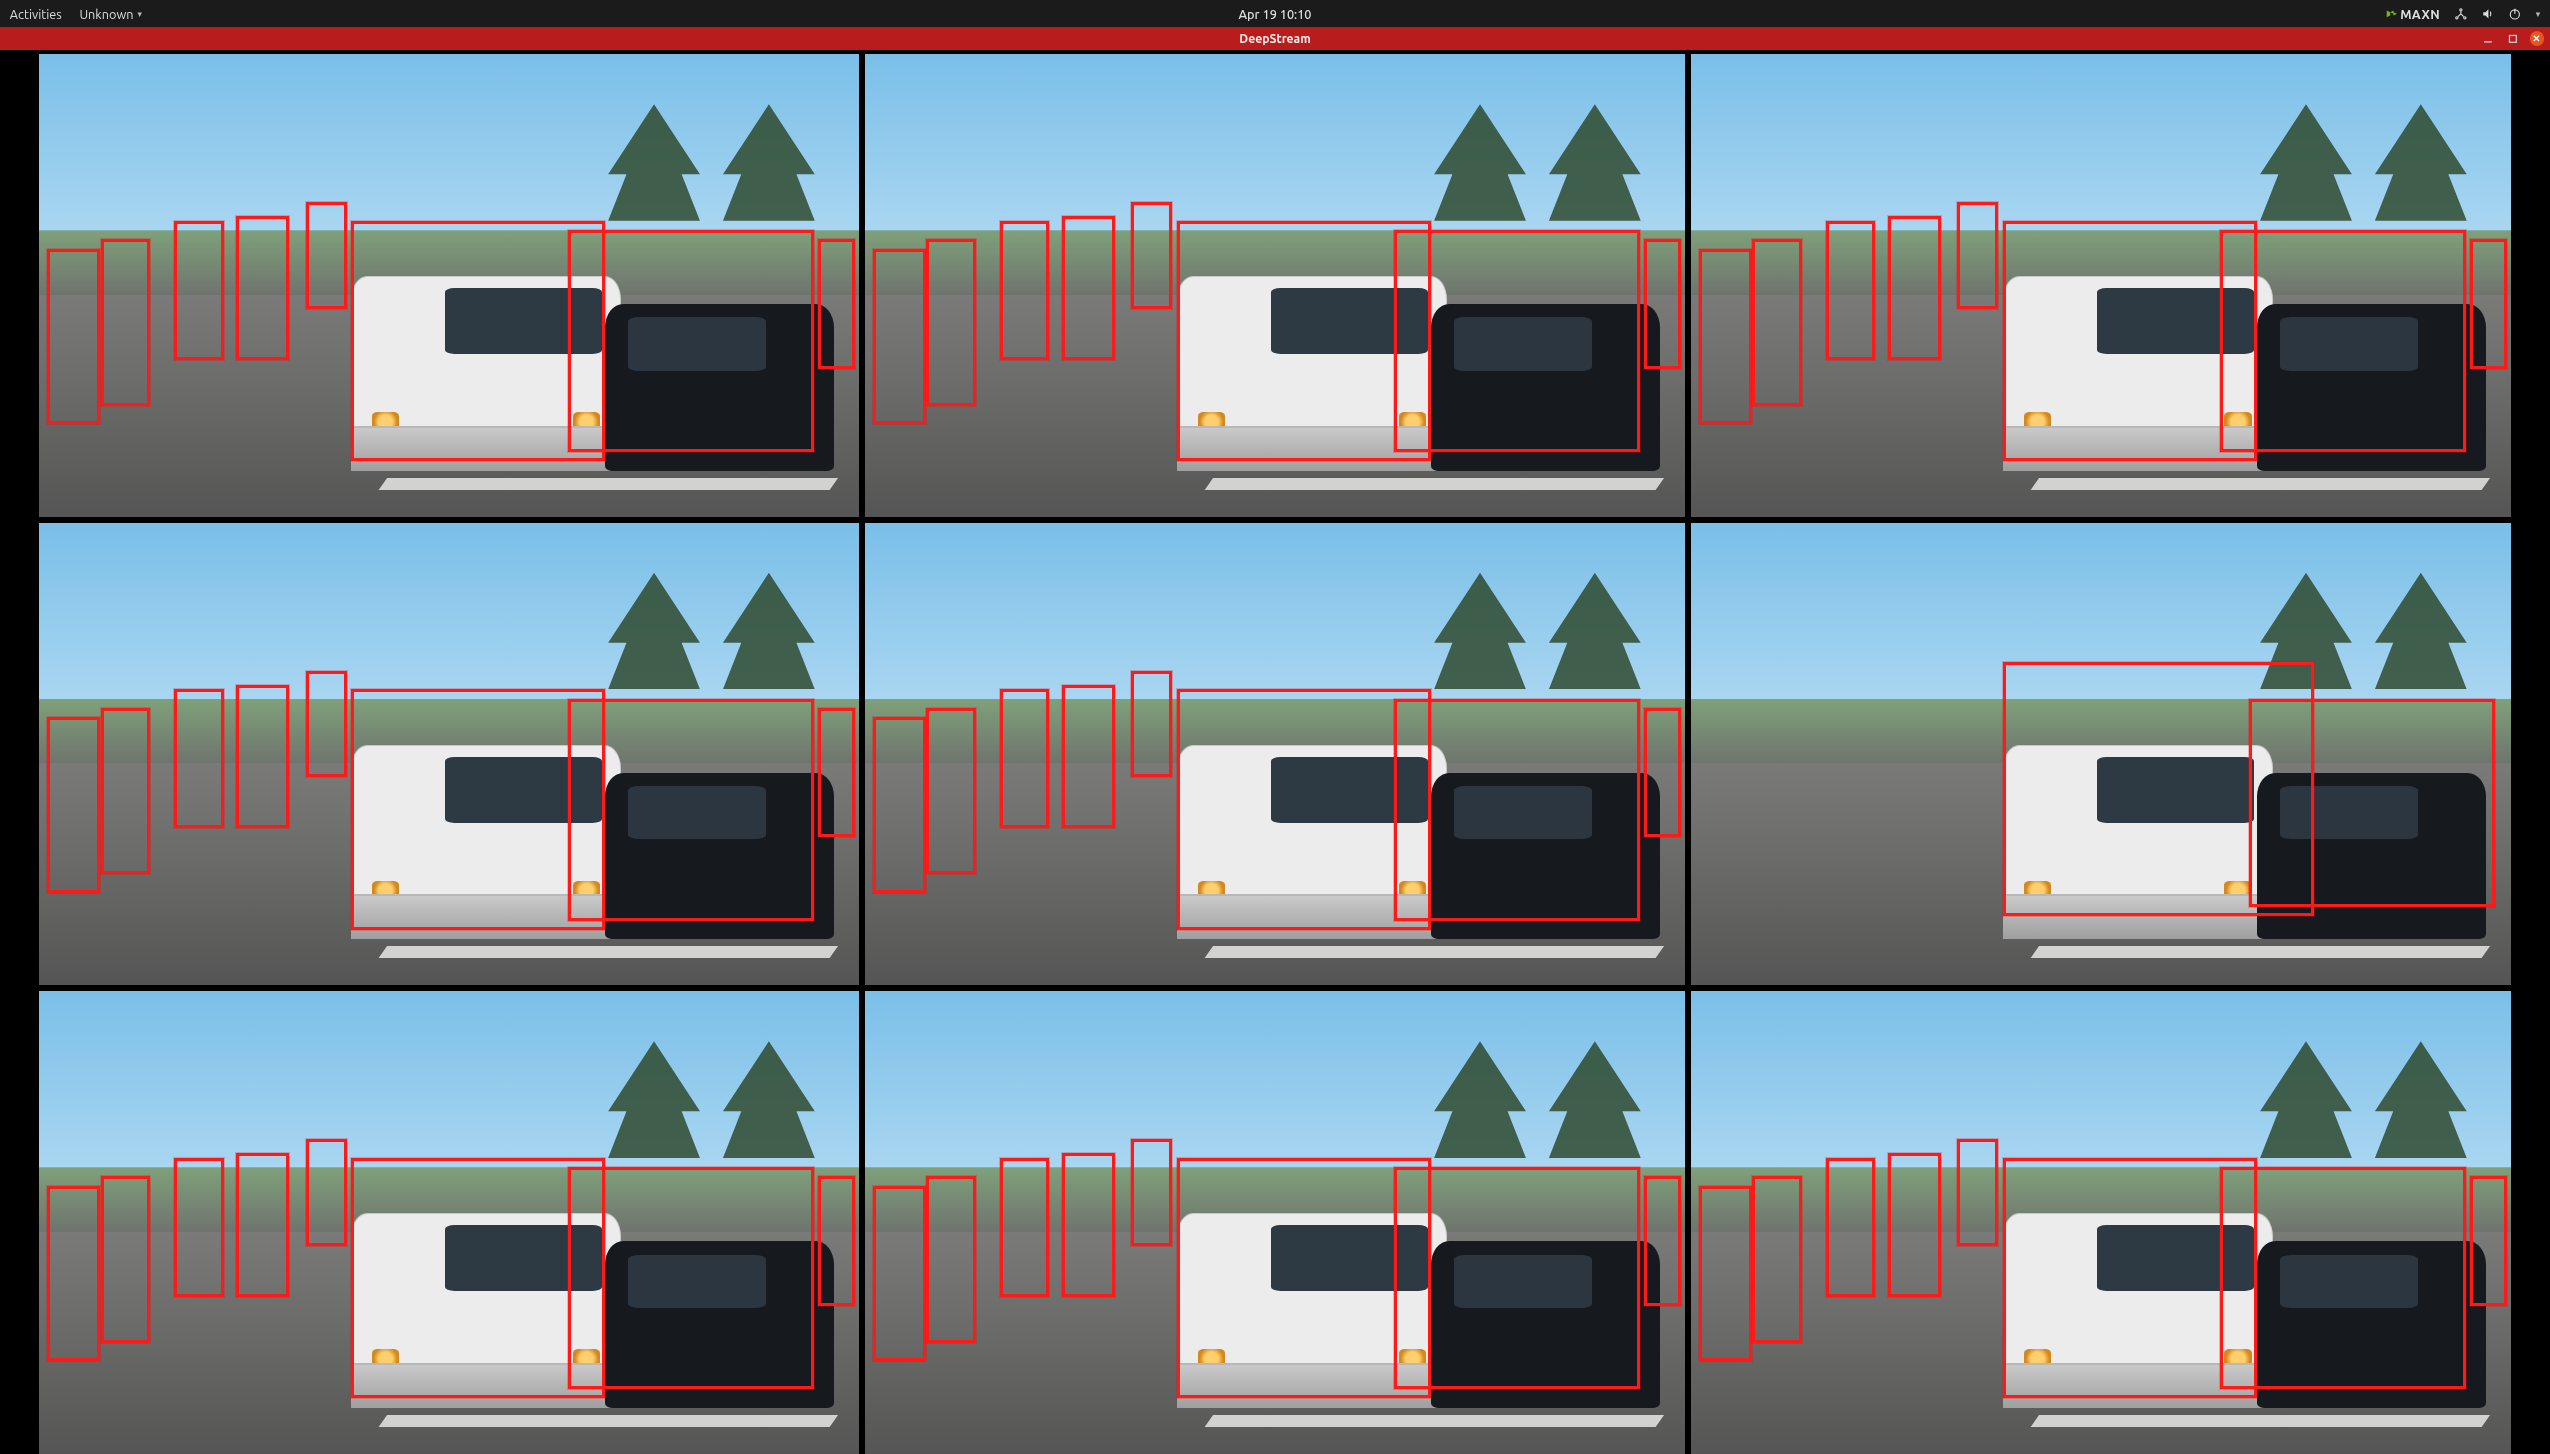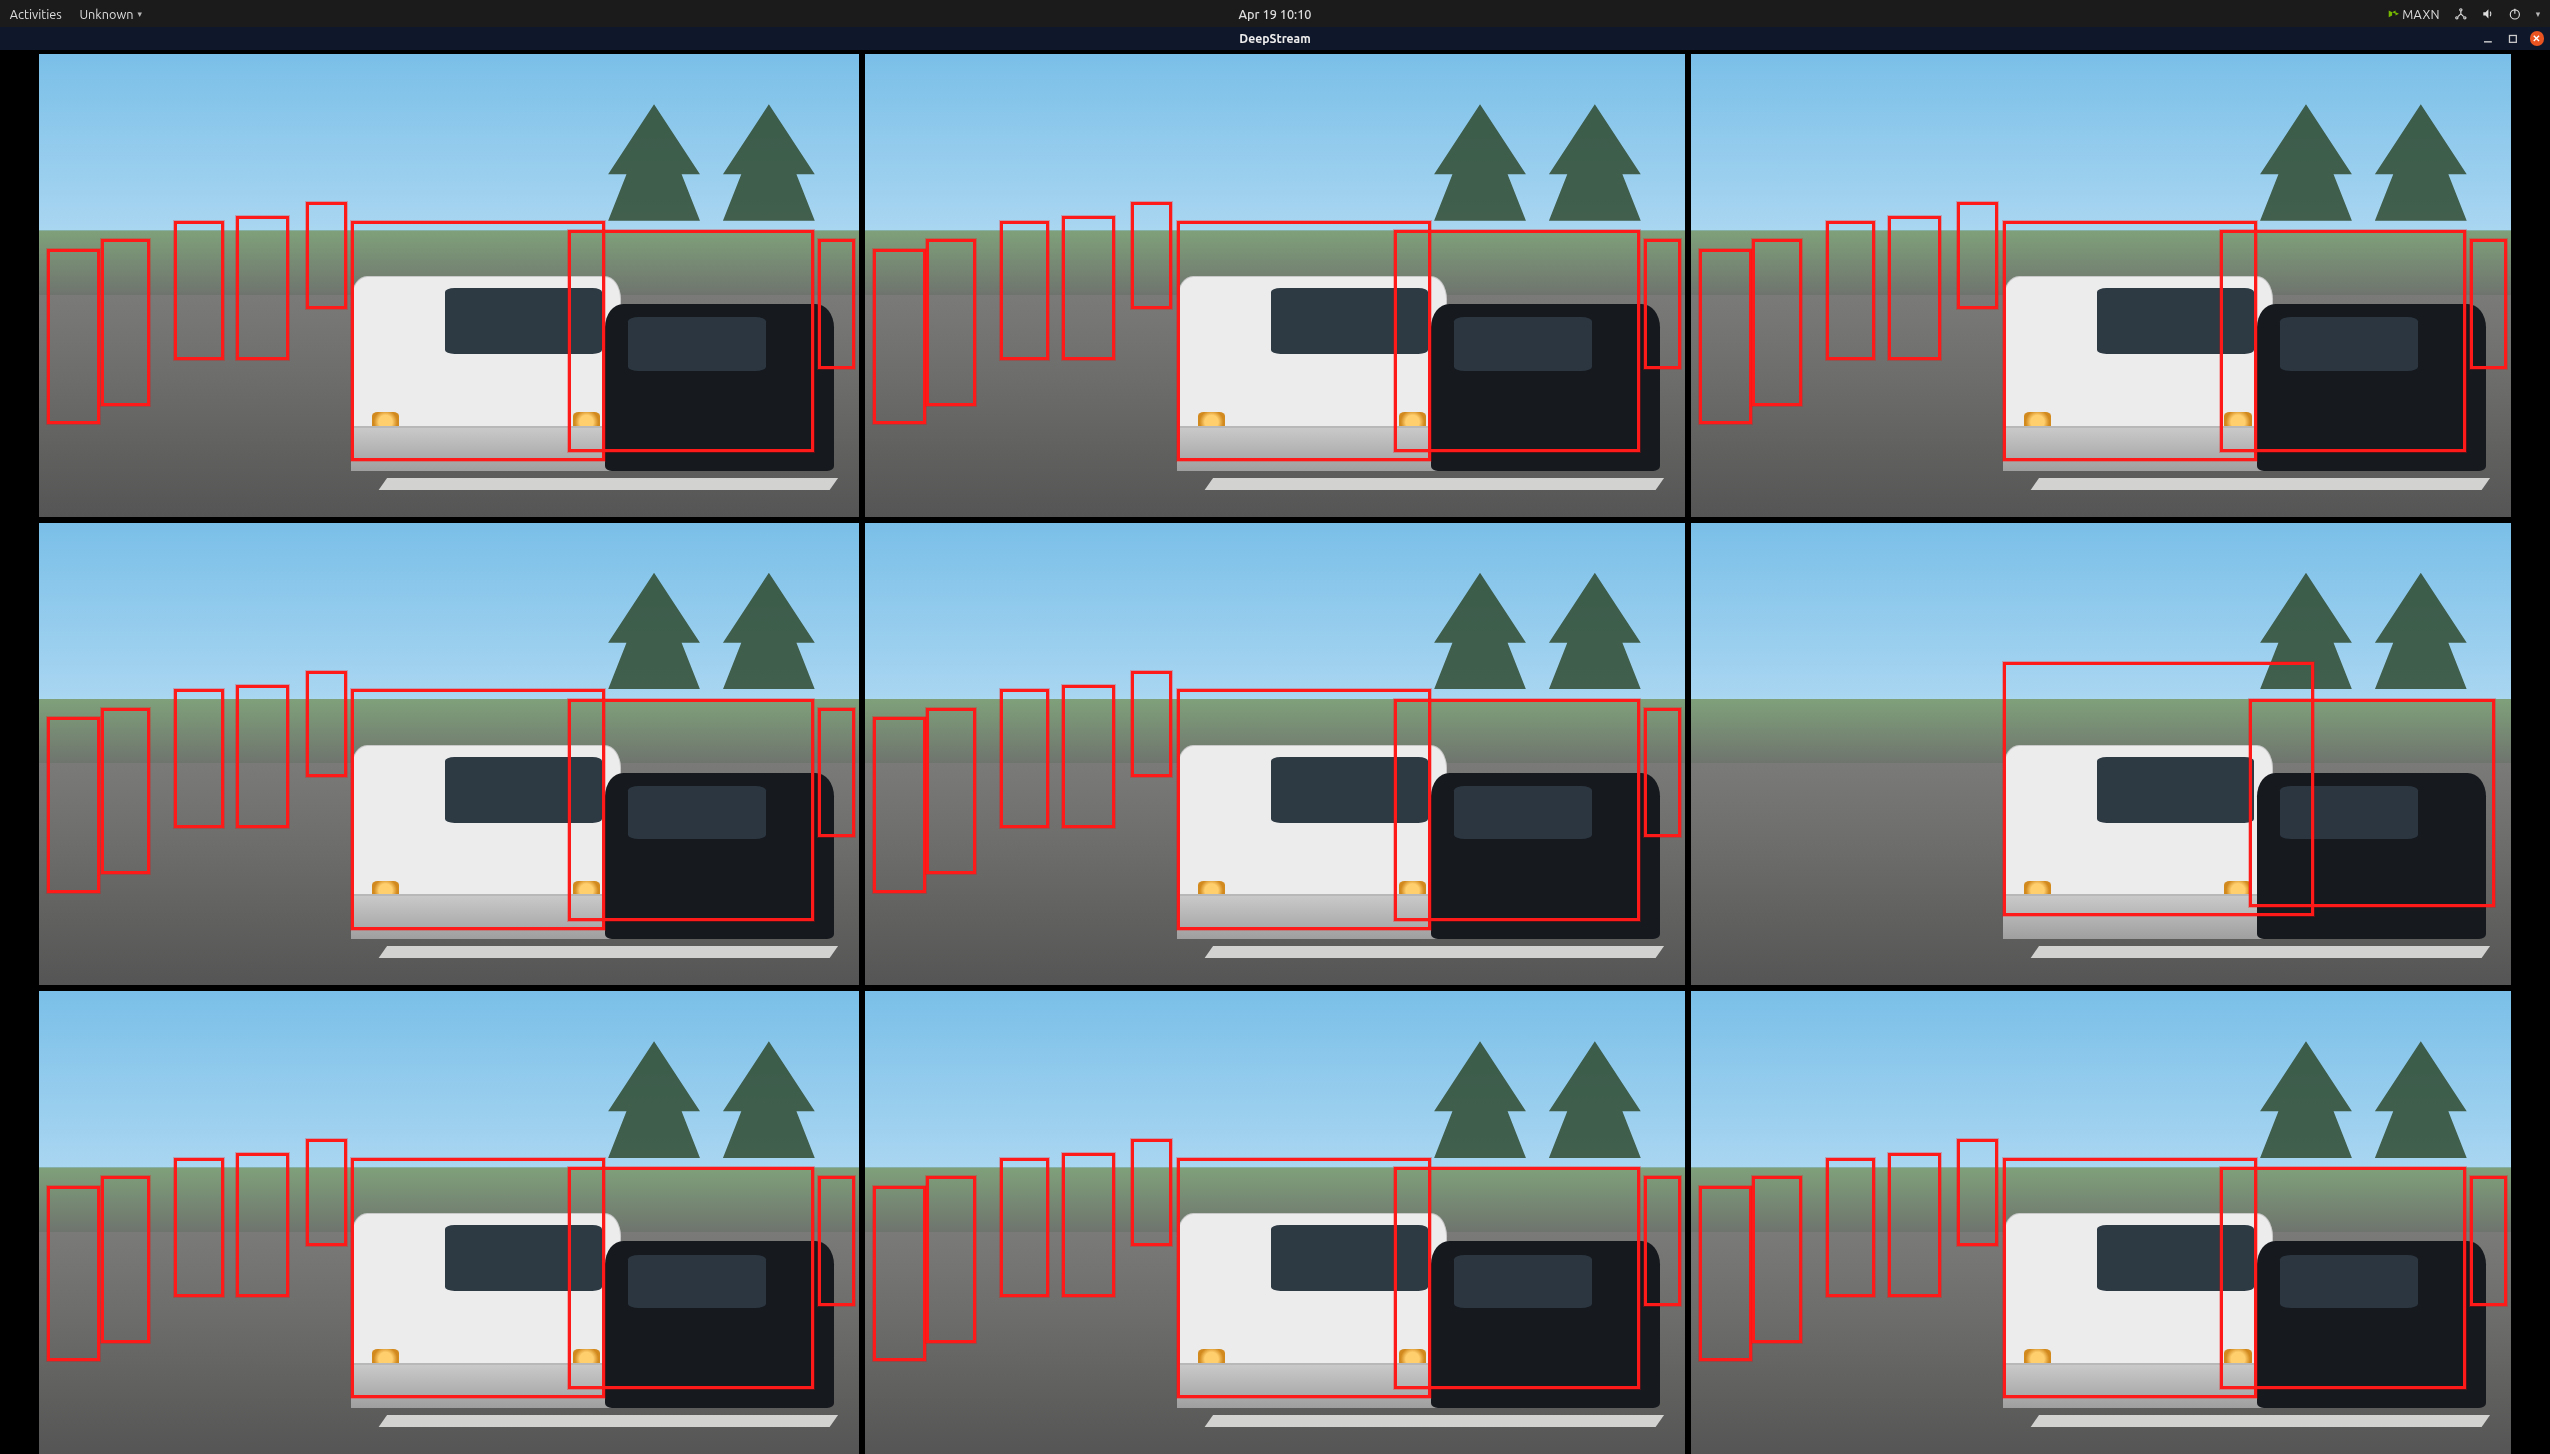--- a/index.html
+++ b/index.html
@@ -14,30 +14,30 @@
     align-items: center;
     padding: 0 9.8px;
     font-size: 12.7px;
     color: #ddd;
     position: relative;
   }
   .topbar .left { display: flex; gap: 17.6px; align-items: center; }
   .topbar .left .app { display: flex; align-items: center; gap: 4px; }
   .topbar .center { position: absolute; left: 50%; transform: translateX(-50%); font-weight: 500; }
   .topbar .right { margin-left: auto; display: flex; align-items: center; gap: 13.7px; }
-  .maxn { display: flex; align-items: center; gap: 2px; font-weight: 400; letter-spacing: 0.3px; }
+  .maxn { display: flex; align-items: center; gap: 2px; font-weight: 700; letter-spacing: 0.3px; }
   .nv-logo { width: 13.7px; height: 13.7px; }
   .icon { width: 13.7px; height: 13.7px; display: inline-flex; align-items: center; justify-content: center; }
   .icon svg { width: 100%; height: 100%; }
   .caret { font-size: 8.8px; opacity: 0.8; }
 
   
   .winbar {
     height: 23.4px;
-    background: #0f172a;
+    background: #b91c1c;
     display: flex;
     align-items: center;
     font-size: 12.2px;
     font-weight: 600;
     color: #eee;
     position: relative;
     padding: 0 5.9px;
   }
   .winbar .title { position: absolute; left: 50%; transform: translateX(-50%); }
   .winbar .controls { margin-left: auto; display: flex; gap: 9.8px; align-items: center; }

